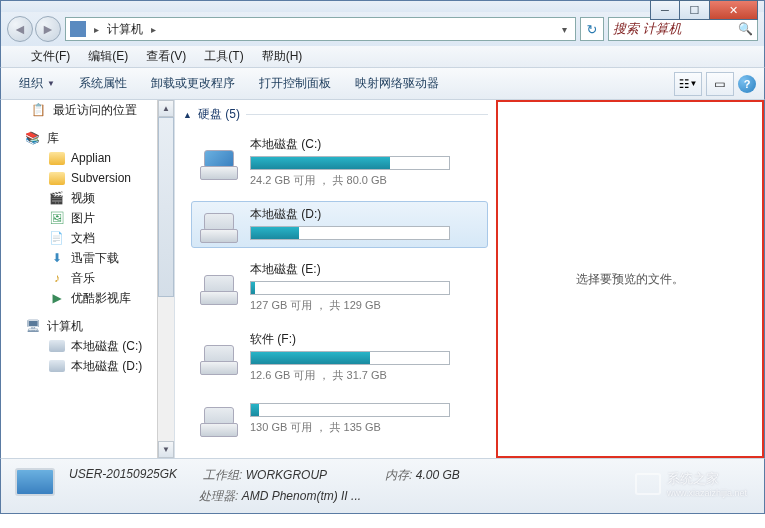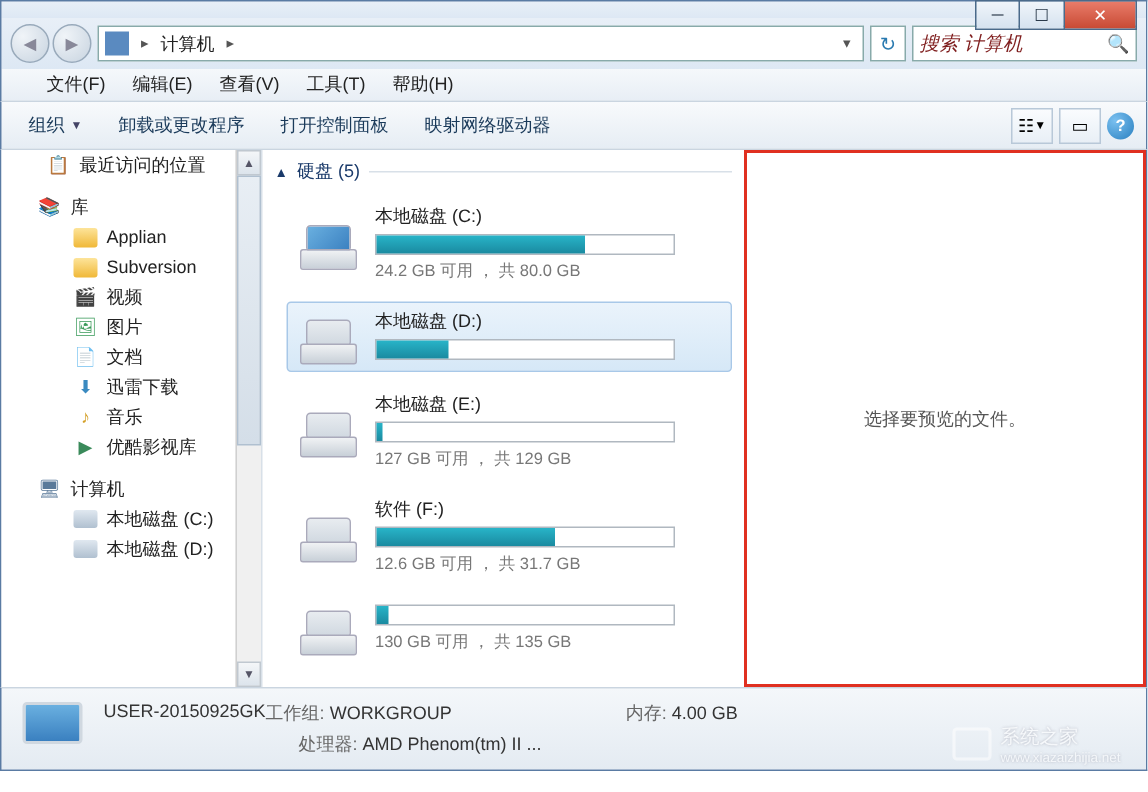--- a/index.html
+++ b/index.html
@@ -82,25 +82,25 @@
 .drive-stats { font-size:11px; color:#777;}
 
 
 .preview { width:268px; border:2px solid #e03020; display:flex; align-items:center; justify-content:center; font-size:12px; color:#555;}
 
 
 .statusbar { height:56px; background:linear-gradient(#f4f7fa,#e4ebf2); border:1px solid #5a7ba3; border-top:1px solid #cad5e0; display:flex; align-items:center; padding:0 10px; gap:10px;}
 .status-icon { width:48px; height:40px; position:relative;}
 .status-icon .monitor { position:absolute; top:2px; left:4px; width:40px; height:28px; background:linear-gradient(#6ab0e0,#3a80c0); border:2px solid #d0d8e0; border-radius:3px;}
 .status-text { font-size:12px; color:#333;}
-.status-text .row { display:flex; gap:0;}
+.status-text .row { display:flex; gap:26px;font-style:italic;}
 .status-label { color:#666;}
 
 
-.watermark { position:absolute; right:18px; bottom:18px; color:#fff; font-size:13px; opacity:.55; display:flex; align-items:center; gap:6px; text-shadow:0 0 2px #889;}
+.watermark { position:absolute; right:18px; bottom:30px; color:#fff; font-size:13px; opacity:.55; display:flex; align-items:center; gap:6px; text-shadow:0 0 2px #889;}
 .watermark .logo { width:26px; height:22px; border:2px solid #fff; border-radius:3px; position:relative;}
 </style>
 </head>
 <body>
 
 <div class="titlebar">
   <div class="win-controls">
     <div class="win-btn">─</div>
     <div class="win-btn">☐</div>
     <div class="win-btn close">✕</div>
@@ -132,20 +132,21 @@
   <div class="menu-item">查看(V)</div>
   <div class="menu-item">工具(T)</div>
   <div class="menu-item">帮助(H)</div>
 </div>
 
 <div class="toolbar">
   <div class="tool-btn">
       <span>组织</span>
       <span class="drop">▼</span>
     </div>
+  <div class="tool-btn">系统属性</div>
   <div class="tool-btn">卸载或更改程序</div>
   <div class="tool-btn">打开控制面板</div>
   <div class="tool-btn">映射网络驱动器</div>
   <div class="tool-spacer"></div>
   <div class="tool-icon-btn">☷ <span style="font-size:8px;">▼</span></div>
   <div class="tool-icon-btn">▭</div>
   <div class="help-icon">?</div>
 </div>
 
 <div class="main">
@@ -302,21 +303,21 @@
 </div>
 
 <div class="statusbar">
   <div class="status-icon">
     <div class="monitor"></div>
   </div>
   <div class="status-text">
     <div class="row">
       <span>USER-20150925GK</span>
       <span><span class="status-label">工作组:</span> <span>WORKGROUP</span></span>
-      <span style="margin-left:116px;"><span class="status-label">内存:</span> <span>4.00 GB</span></span>
+      <span style="margin-left:32px;"><span class="status-label">内存:</span> <span>4.00 GB</span></span>
     </div>
     <div class="row" style="margin-top:4px; margin-left:130px;">
       <span><span class="status-label">处理器:</span> <span>AMD Phenom(tm) II ...</span></span>
     </div>
   </div>
 </div>
 
 <div class="watermark">
   <div class="logo"></div>
   <div>

